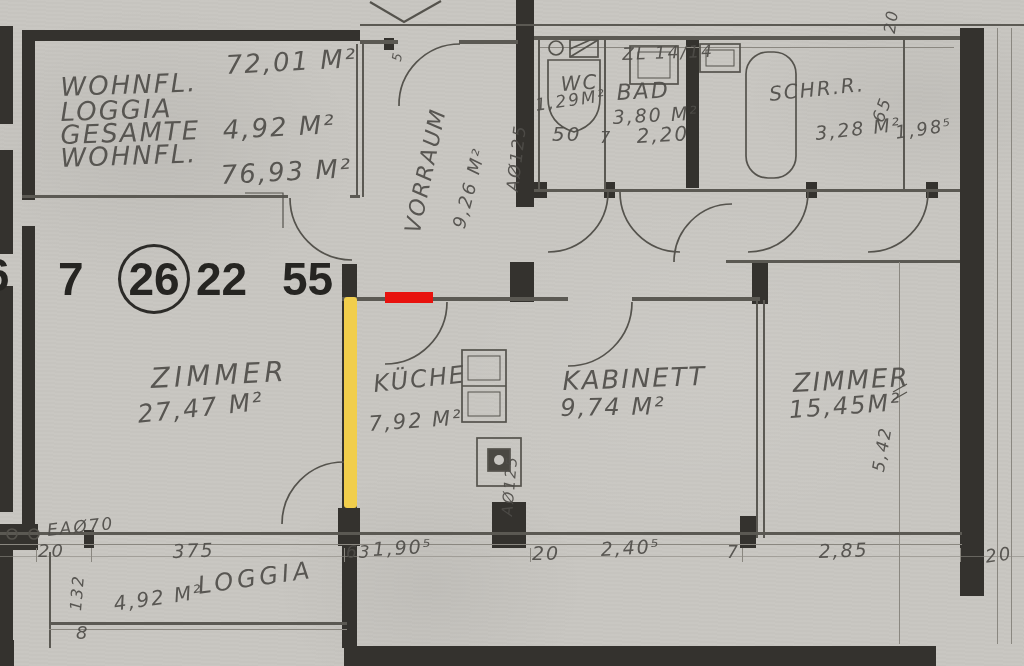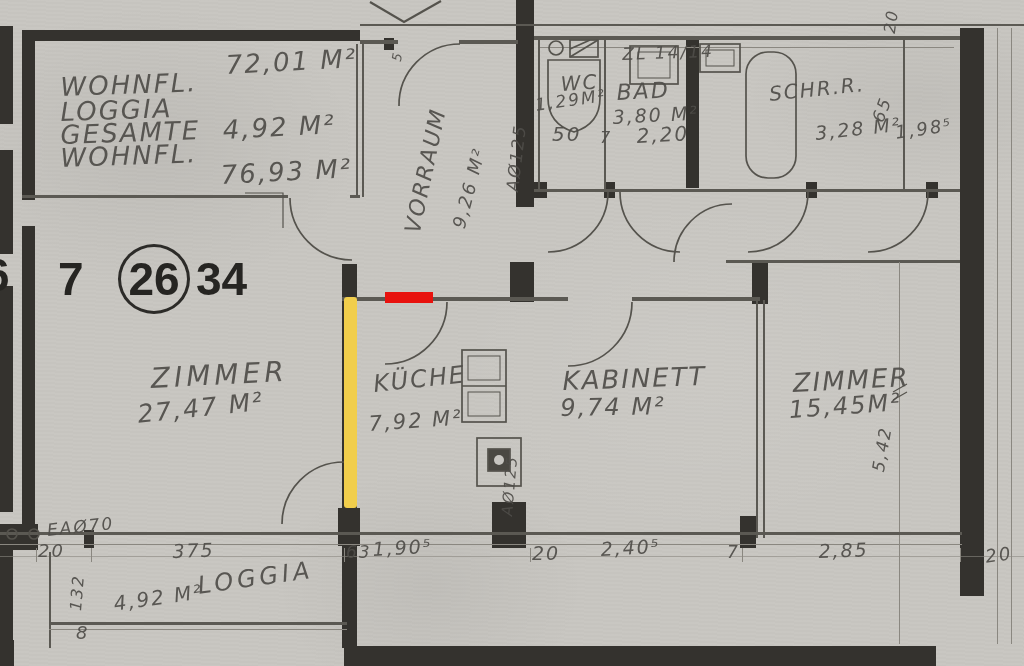--- a/index.html
+++ b/index.html
@@ -138,21 +138,22 @@
   <span class="hw" style="left:60px;top:120px;font-size:26px;transform:rotate(-2deg)">GESAMTE</span>
   <span class="hw" style="left:222px;top:115px;font-size:26px;transform:rotate(-3deg)">4,92 M²</span>
   <span class="hw" style="left:60px;top:143px;font-size:26px;transform:rotate(-2deg)">WOHNFL.</span>
   <span class="hw" style="left:220px;top:160px;font-size:26px;transform:rotate(-3deg)">76,93 M²</span>
 
   <span class="bn" style="left:-16px;top:248px">6</span>
   <span class="bn" style="left:58px;top:252px">7</span>
   <div class="circle29">
     <span class="bn" style="position:static">26</span>
   </div>
-  <span class="bn" style="left:196px;top:252px">34</span>
+  <span class="bn" style="left:196px;top:252px">22</span>
+  <span class="bn" style="left:282px;top:252px">55</span>
 
   <span class="hw" style="left:400px;top:230px;font-size:22px;transform:rotate(-78deg)">VORRAUM</span>
   <span class="hw" style="left:448px;top:225px;font-size:18px;transform:rotate(-75deg)">9,26 M²</span>
   <span class="hw" style="left:502px;top:190px;font-size:17px;transform:rotate(-83deg)">AØ125</span>
 
   <span class="hw" style="left:560px;top:72px;font-size:20px;transform:rotate(-4deg)">WC</span>
   <span class="hw" style="left:534px;top:95px;font-size:17px;transform:rotate(-8deg)">1,29M²</span>
   <span class="hw" style="left:552px;top:122px;font-size:20px">50</span>
 
   <span class="hw" style="left:622px;top:44px;font-size:17px;transform:rotate(-2deg)">ZL 14/14</span>

